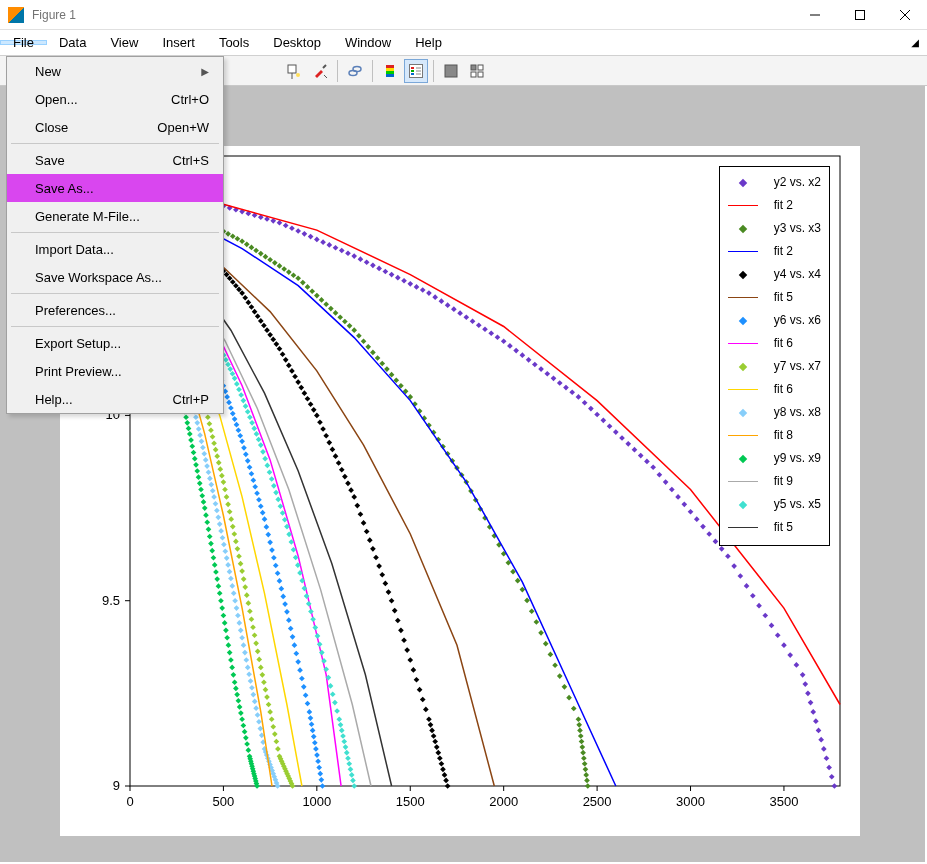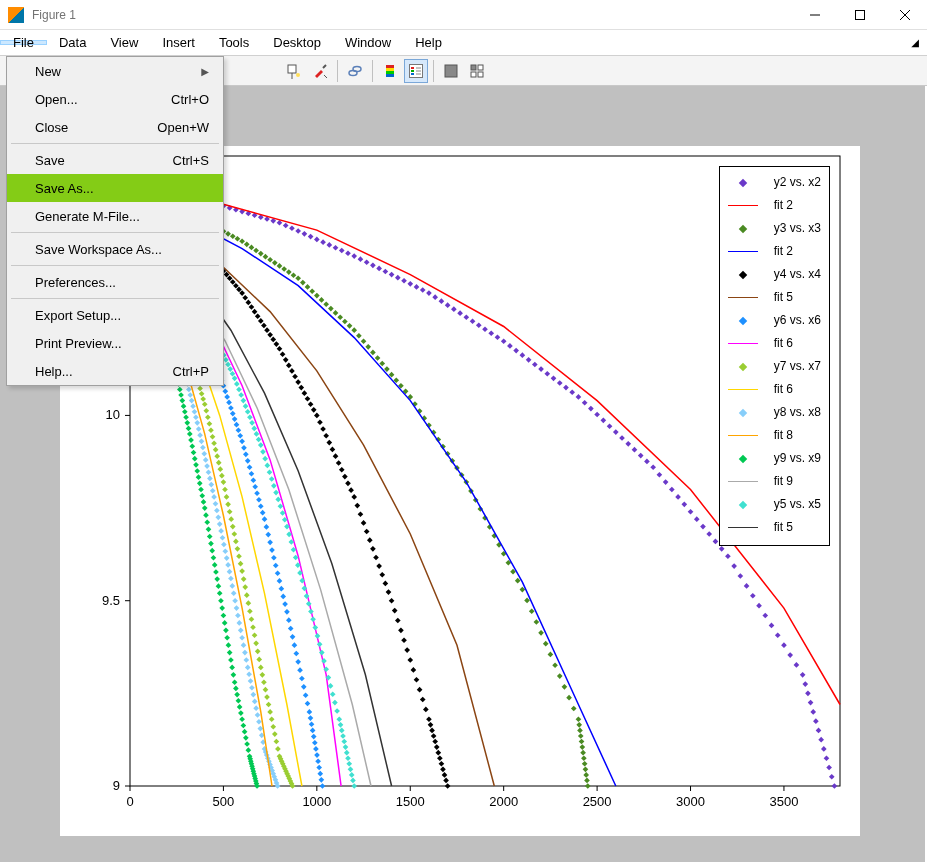--- a/index.html
+++ b/index.html
@@ -15,21 +15,21 @@
   
   .menubar { height: 26px; background: #fff; display: flex; align-items: stretch; border-bottom: 1px solid #d0d0d0; position: relative; }
   .menubar .menu-item { padding: 0 12px; font-size: 13px; display: flex; align-items: center; cursor: default; }
   .menubar .menu-item.active { background: #cce8ff; border: 1px solid #99d1ff; margin: 10px 0; }
   .menubar .chevron { margin-left: auto; padding: 0 8px; font-size: 10px; display:flex; align-items:center; }
 
   
   .dropdown { position: absolute; top: 56px; left: 6px; width: 218px; background: #f0f0f0; border: 1px solid #a0a0a0; box-shadow: 3px 3px 4px rgba(0,0,0,0.15); z-index: 50; }
   .dropdown .row { display: flex; justify-content: space-between; align-items: center; height: 28px; padding: 0 14px 0 28px; font-size: 13px; cursor: default; }
   .dropdown .row .arrow { font-size: 10px; color:#555; }
-  .dropdown .row.highlight { background: #84cc16; }
+  .dropdown .row.highlight { background: #d946ef; }
   .dropdown .sep { height: 1px; background: #c8c8c8; margin: 2px 4px; }
 
   
   .toolbar { height: 30px; background: #f4f4f4; border-bottom: 1px solid #c8c8c8; display: flex; align-items: center; padding: 0 4px; gap: 2px; }
   .toolbar .tbtn { width: 24px; height: 24px; display:flex; align-items:center; justify-content:center; border:1px solid transparent; }
   .toolbar .tbtn.active { border:1px solid #7aa7d8; background:#d6e8fb; }
   .toolbar .sep-v { width:1px; height:22px; background:#c0c0c0; margin:0 3px; }
   .toolbar svg { display:block; }
 
   
@@ -1183,20 +1183,23 @@
       <span>Ctrl+S</span>
     </div>
     <div class="row highlight">
       <span>Save As...</span>
     </div>
     <div class="row">
       <span>Generate M-File...</span>
     </div>
     <div class="sep"></div>
     <div class="row">
+      <span>Import Data...</span>
+    </div>
+    <div class="row">
       <span>Save Workspace As...</span>
     </div>
     <div class="sep"></div>
     <div class="row">
       <span>Preferences...</span>
     </div>
     <div class="sep"></div>
     <div class="row">
       <span>Export Setup...</span>
     </div>

